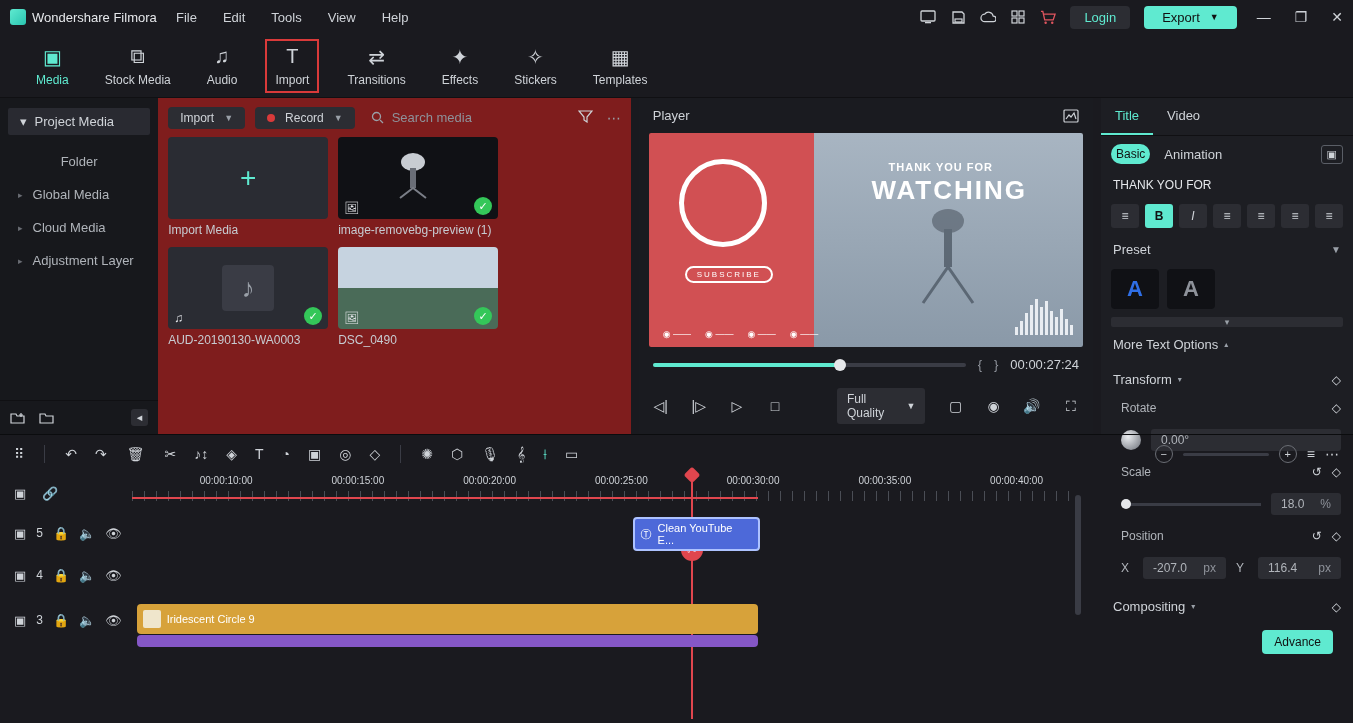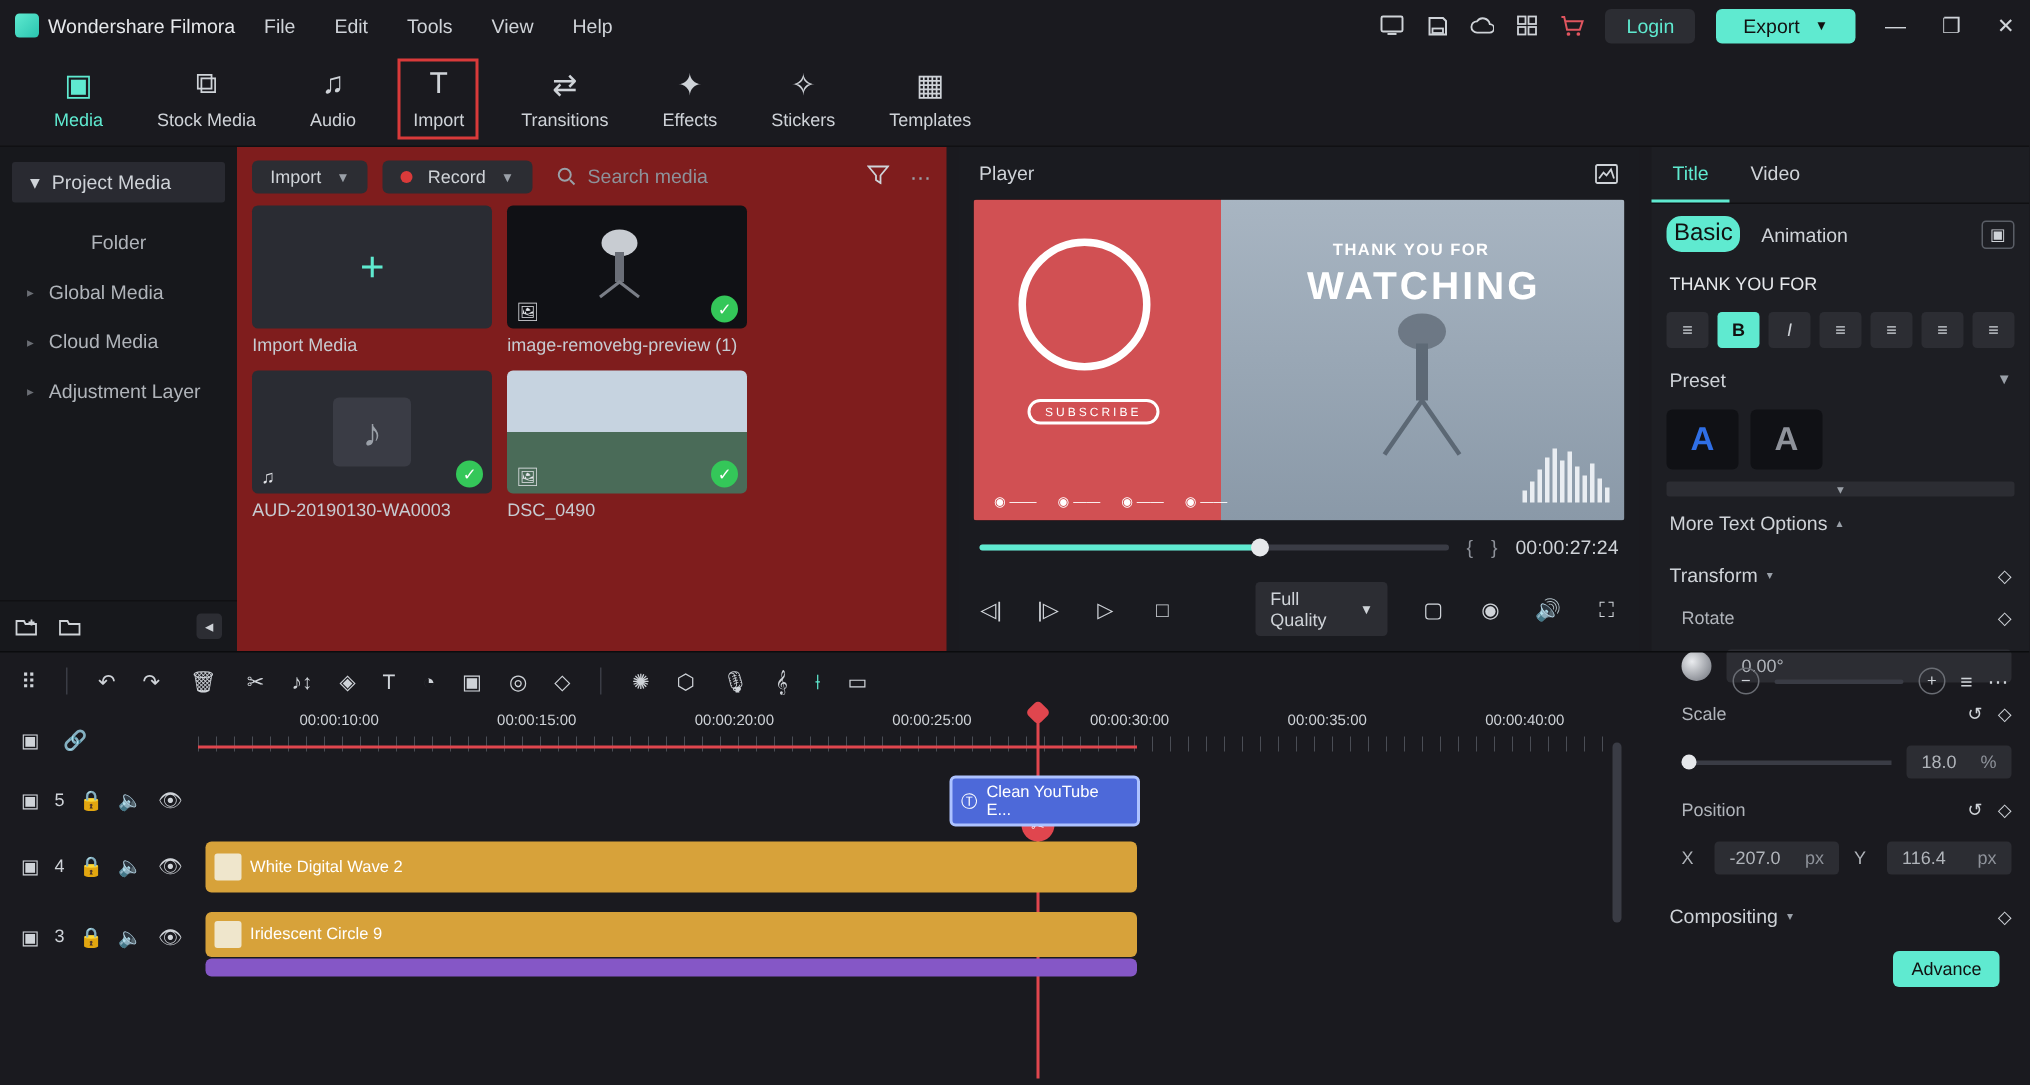--- a/index.html
+++ b/index.html
@@ -84,21 +84,21 @@
 .player-ctrls { display: flex; align-items: center; padding: 6px 14px 10px 14px; gap: 22px; }
 .player-ctrls .c { color: #cfd3d8; font-size: 14px; width: 18px; text-align: center; }
 .player-ctrls .quality { background: #2c2d33; padding: 4px 10px; border-radius: 3px; display: flex; align-items: center; gap: 8px; font-size: 12px; margin-left: 10px; }
 .player-ctrls .spacer { flex: 1; }
 
 
 .rtabs { display: flex; border-bottom: 1px solid #101013; }
 .rtab { padding: 10px 14px; font-size: 13px; }
 .rtab.active { color: #5fead0; border-bottom: 2px solid #5fead0; }
 .rsubtabs { display: flex; padding: 8px 10px; gap: 14px; align-items: center; }
-.rsubtabs .basic { background: #5fead0; color: #111; padding: 3px 5px; border-radius: 10px; font-size: 16px; }
+.rsubtabs .basic { background: #5fead0; color: #111; padding: 3px 5px; border-radius: 10px; font-size: 12px; }
 .rsubtabs .anim { font-size: 13px; color: #cfd3d8; }
 .rsubtabs .save { margin-left: auto; color: #cfd3d8; border: 1px solid #5a5e66; padding: 2px 5px; border-radius: 3px; font-size: 11px; }
 .rhead { padding: 6px 12px; font-size: 12px; color: #e6e8eb; }
 .ttools { display: flex; gap: 6px; padding: 6px 10px; }
 .ttool { width: 28px; height: 24px; background: #2c2d33; border-radius: 3px; display: flex; align-items: center; justify-content: center; font-size: 12px; color: #cfd3d8; }
 .ttool.active { background: #5fead0; color: #111; font-weight: bold; }
 .preset-row { display: flex; align-items: center; padding: 8px 12px; font-size: 13px; color: #cfd3d8; }
 .preset-row .rcaret { margin-left: auto; font-size: 10px; color: #9aa0a8; }
 .presets { display: flex; gap: 8px; padding: 4px 10px 8px 10px; }
 .preset-a { width: 48px; height: 40px; background: #101115; border-radius: 4px; display: flex; align-items: center; justify-content: center; font-size: 22px; font-weight: 800; }
@@ -590,26 +590,20 @@
   </div>
 
   <div class="trackrow">
     <div class="trleft">
       <span class="ti">▣</span>
       <span>4</span>
       <span class="ti">🔒</span>
       <span class="ti">🔈</span>
       <span class="ti">👁</span>
     </div>
-    <div class="trbody">
-      <div class="clip gold" style="left:0.5%;width:66%">
-        <span class="cimg"></span>
-        <span>White  Digital Wave 2</span>
-      </div>
-    </div>
   </div>
 
   <div class="trackrow" style="min-height:50px">
     <div class="trleft">
       <span class="ti">▣</span>
       <span>3</span>
       <span class="ti">🔒</span>
       <span class="ti">🔈</span>
       <span class="ti">👁</span>
     </div>

